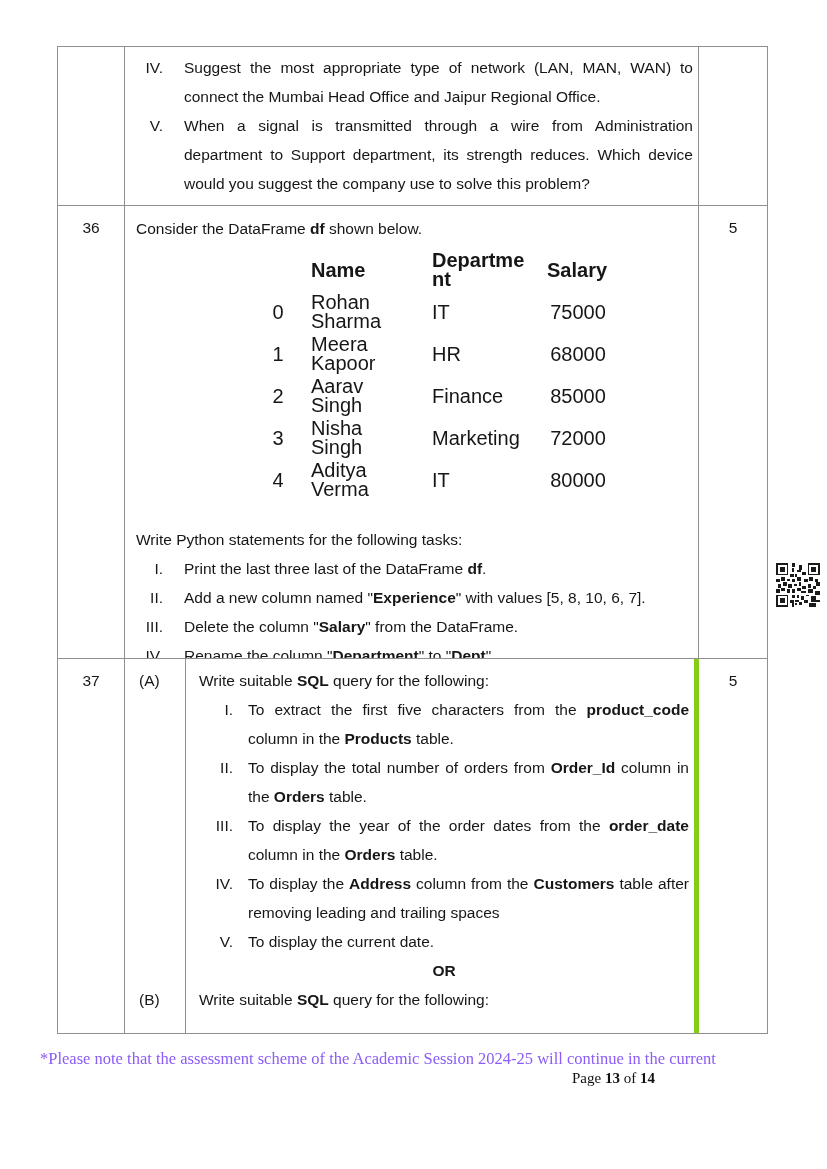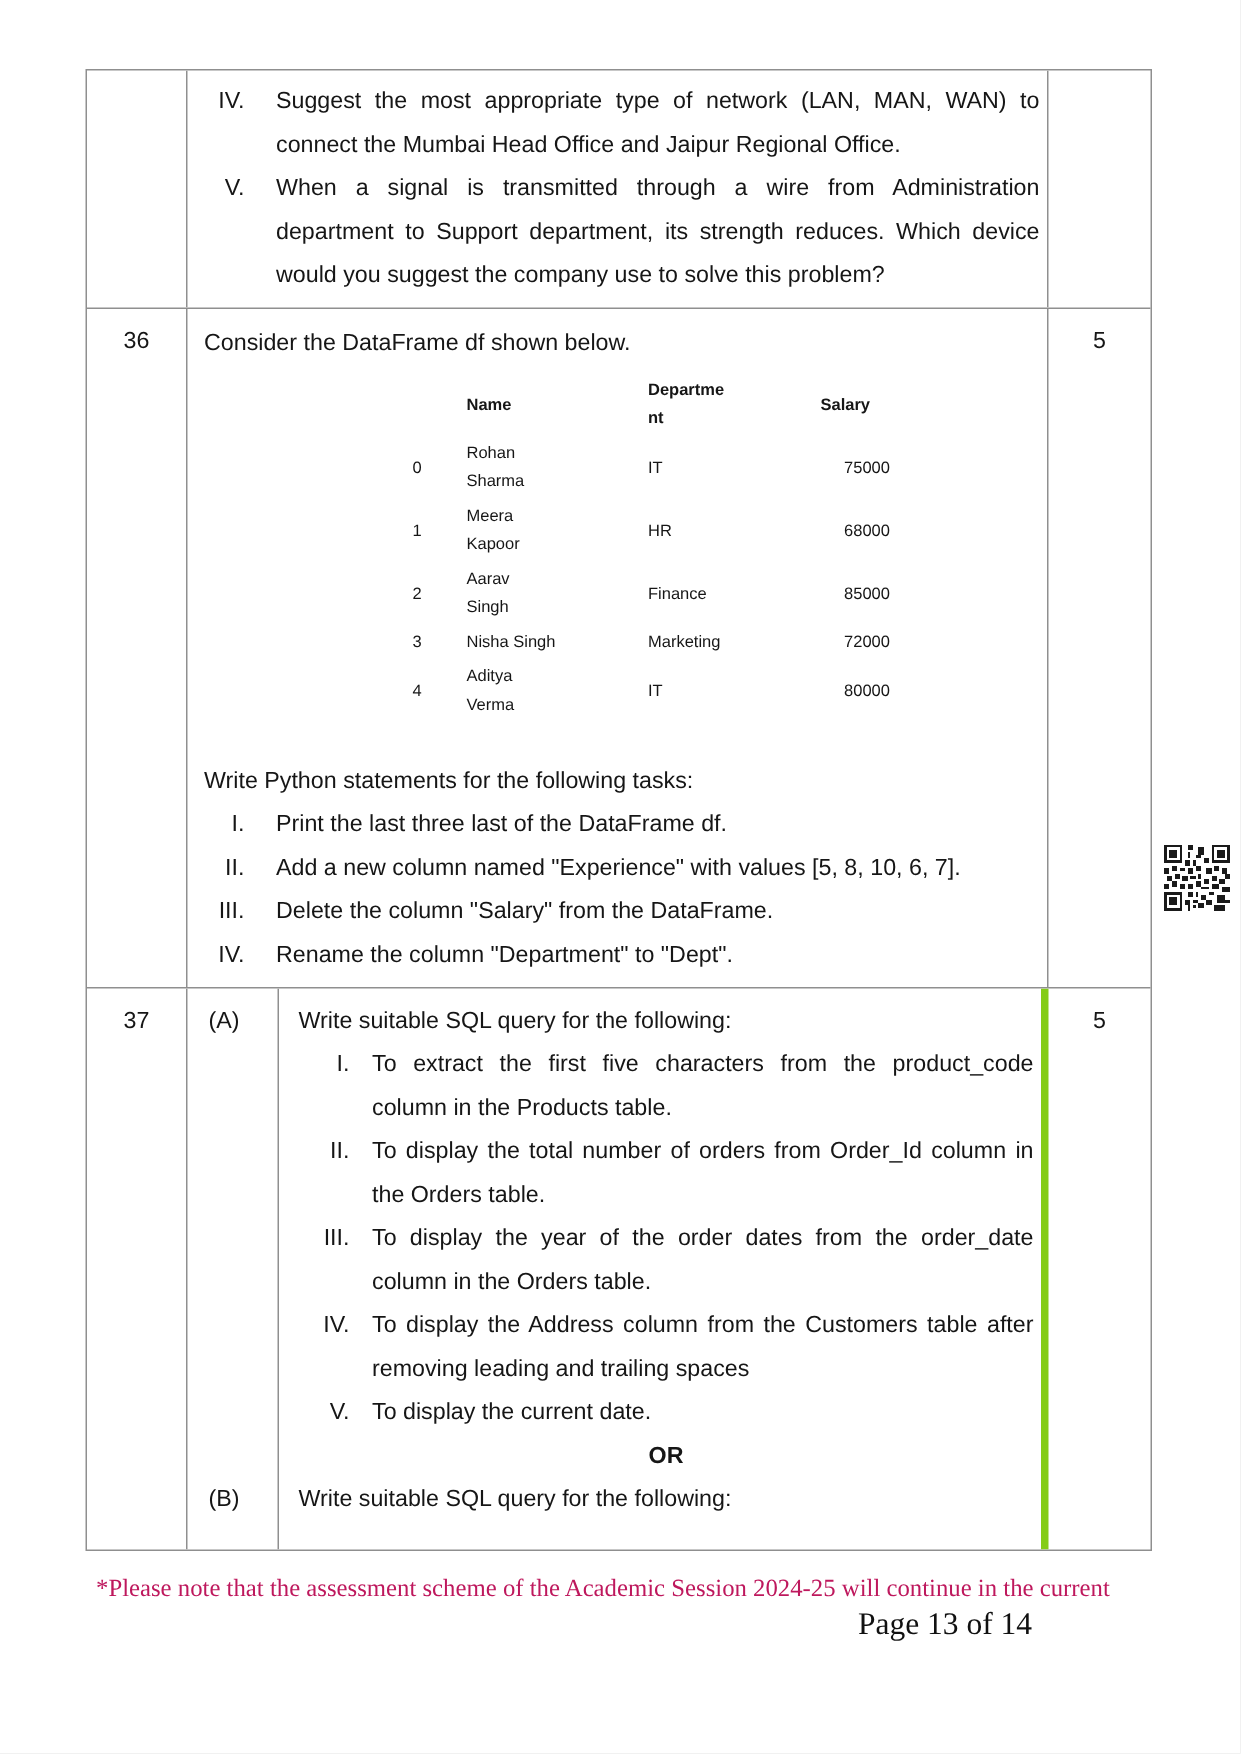--- a/index.html
+++ b/index.html
@@ -24,48 +24,48 @@
   .c-content-37{flex:1;border-right:5px solid #84cc16;padding:7px 5px 0 13px;}
   .c-marks{width:68px;text-align:center;padding-top:7px;flex:none;}
   .h-row35{height:159px;flex:none;}
   .h-row36{height:453px;flex:none;}
   
   .li-row{display:flex;}
   .li-num{width:27px;text-align:right;flex:none;}
   .li-body{flex:1;margin-left:21px;text-align:justify;}
   .li-num37{width:34px;text-align:right;flex:none;}
   .li-body37{flex:1;margin-left:15px;text-align:justify;}
-  .b{font-weight:400;}
+  .b{font-weight:700;}
   .intro{padding-top:2px;}
   .tasks-intro{margin-top:24px;}
   
   .df{
     border-collapse:collapse;margin:6px 4px 0 125px;
-    font-size:11px;line-height:19px;
+    font-size:20px;line-height:19px;
   }
   .df th,.df td{padding:2px 0;vertical-align:middle;white-space:pre-line;font-weight:400;text-align:left;}
   .df th{font-weight:700;}
   .df .idx{width:34px;text-align:center;}
   .df .nm{width:105px;padding-left:16px;}
   .df .dp{width:100px;padding-left:16px;}
   .df .sl{width:85px;padding-left:15px;}
   .df td.sl{text-align:center;padding-right:8px;padding-left:0;}
   
   .or-line{text-align:center;font-weight:700;}
   .part-b-label{position:absolute;left:14px;top:326px;}
   
   .footer{
-    position:absolute;left:64px;top:1047px;width:700px;
+    position:absolute;left:40px;top:1047px;width:700px;
     font-family:"Liberation Serif","DejaVu Serif",serif;
-    font-size:16.5px;line-height:23px;color:#be185d;
+    font-size:16.5px;line-height:23px;color:#8b5cf6;
   }
   .page-label{
     position:absolute;left:572px;top:1070px;
     font-family:"Liberation Serif","DejaVu Serif",serif;
-    font-size:21px;color:#111;
+    font-size:15px;color:#111;
   }
   
   .qr{position:absolute;left:776px;top:562px;width:44px;height:46px;}
 </style>
 </head>
 <body>
 
 <div class="sheet">
 
   <div class="exam-table">

